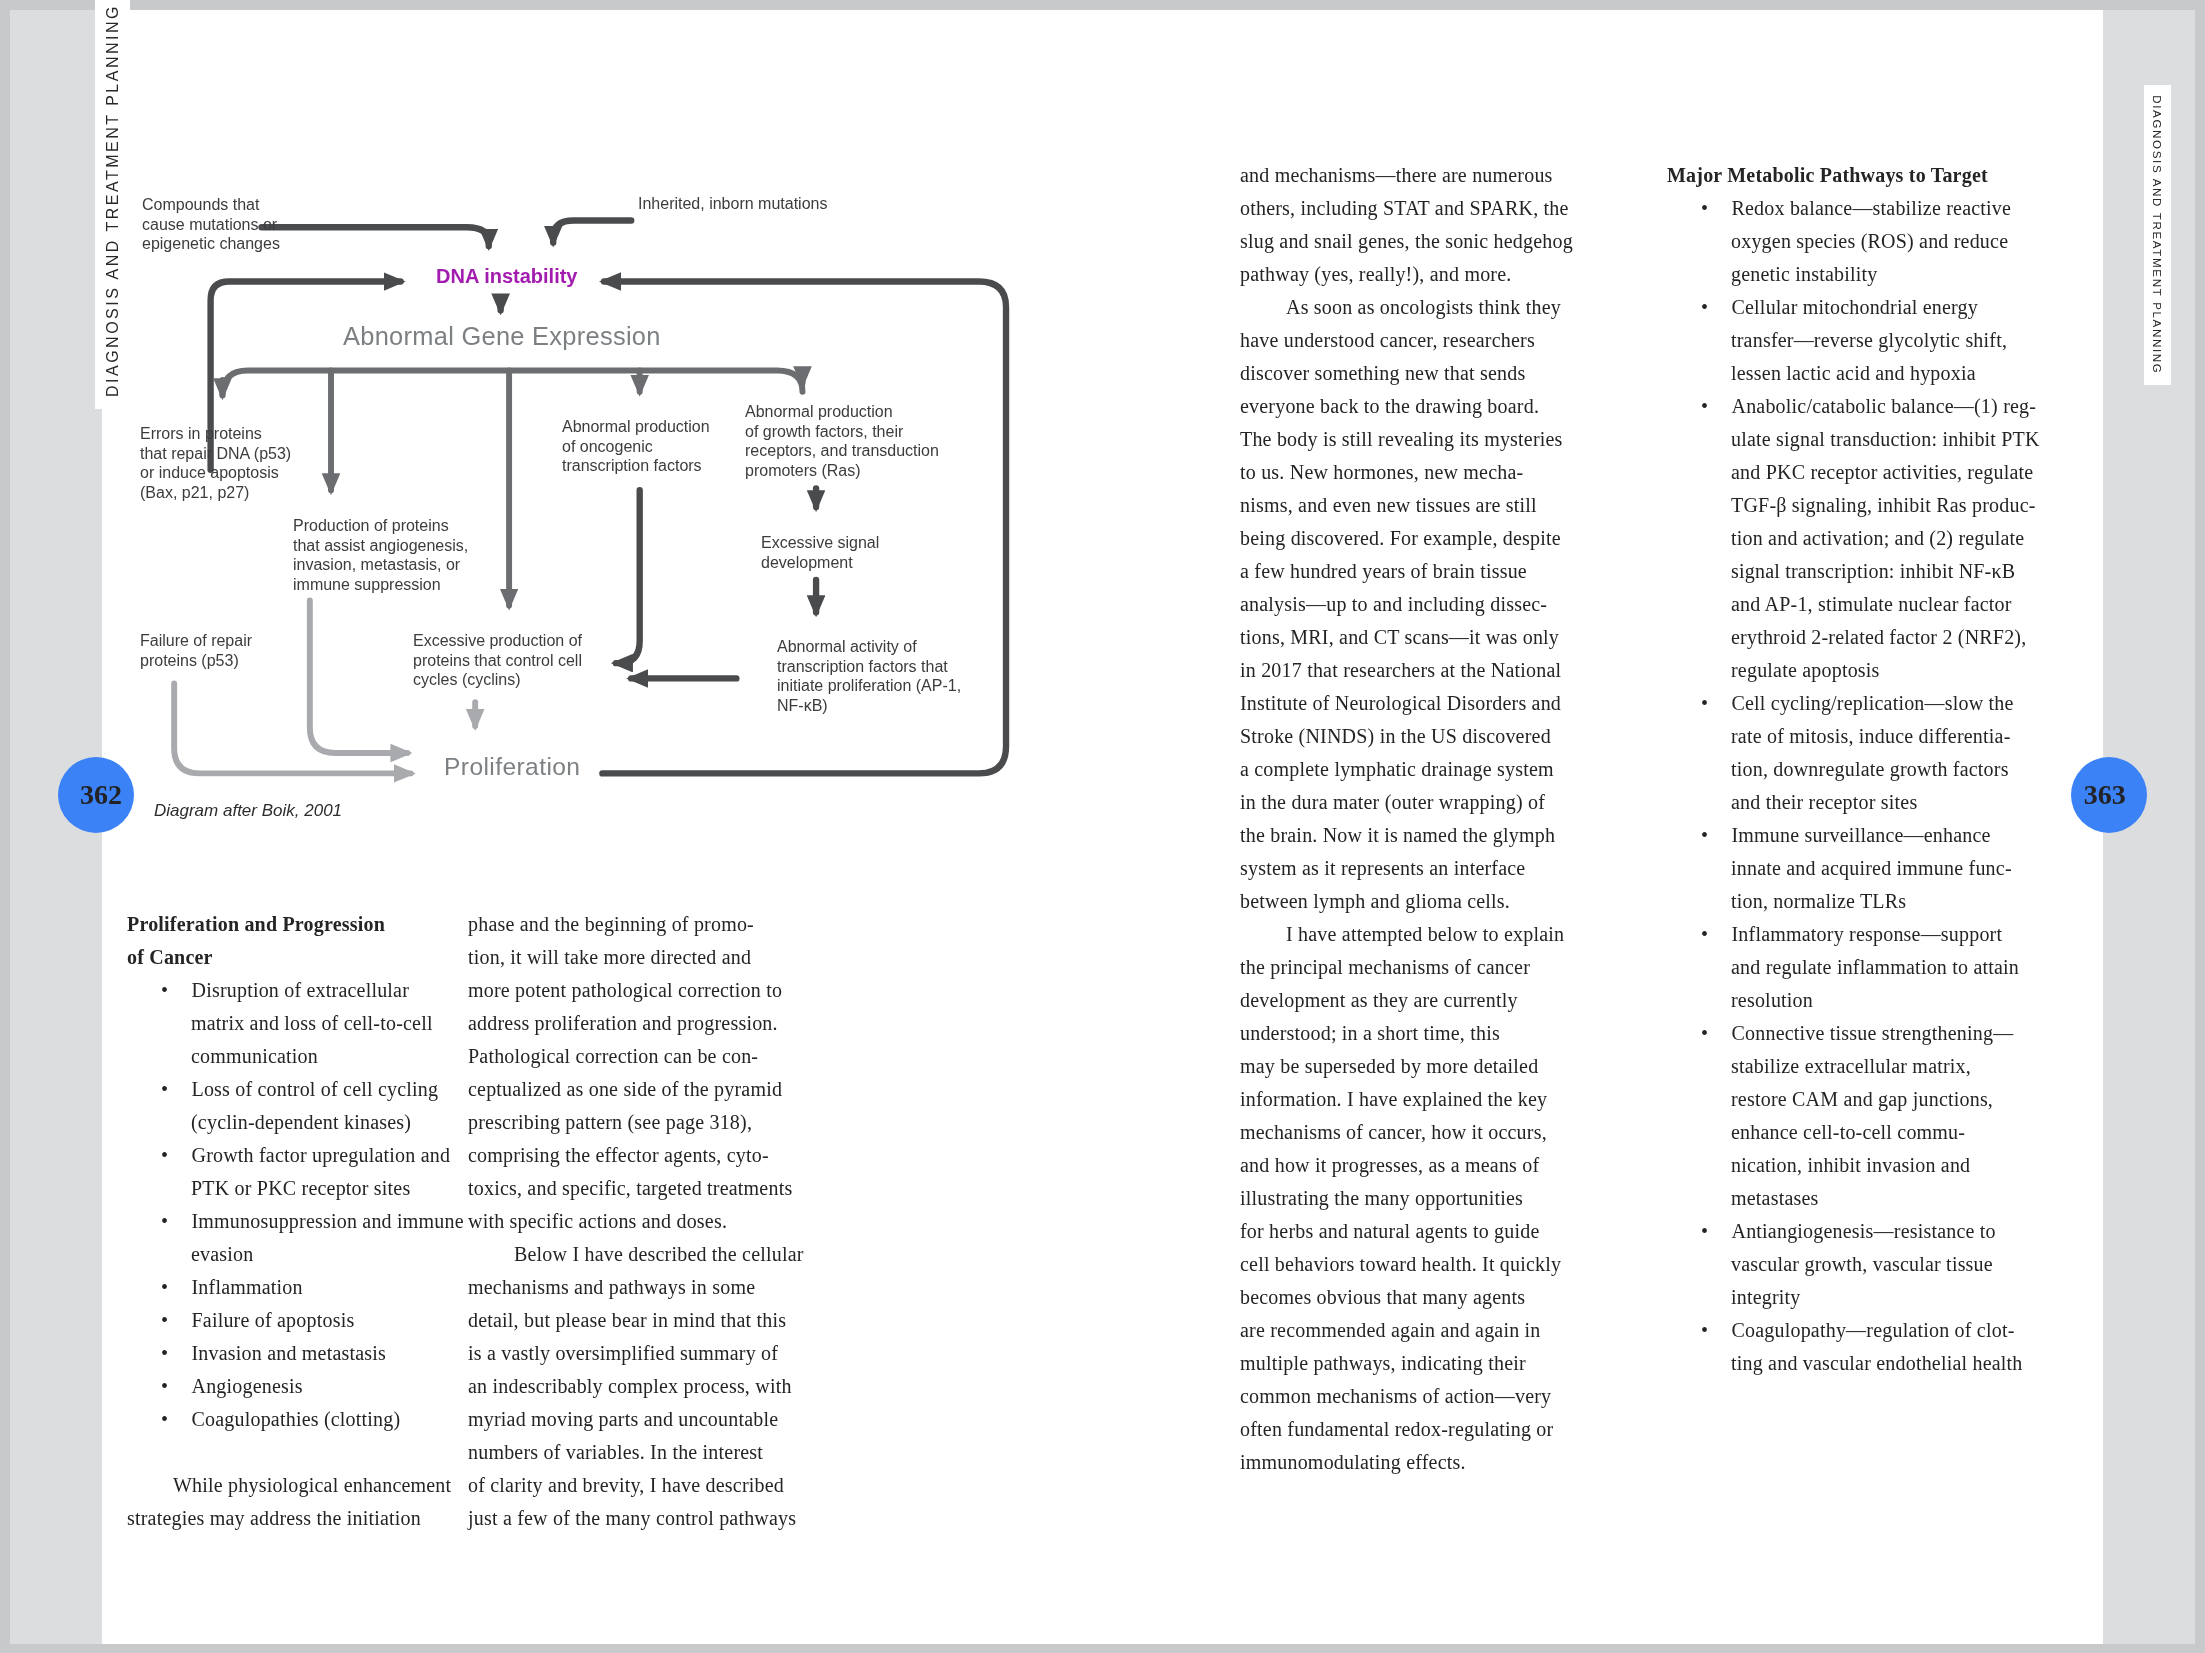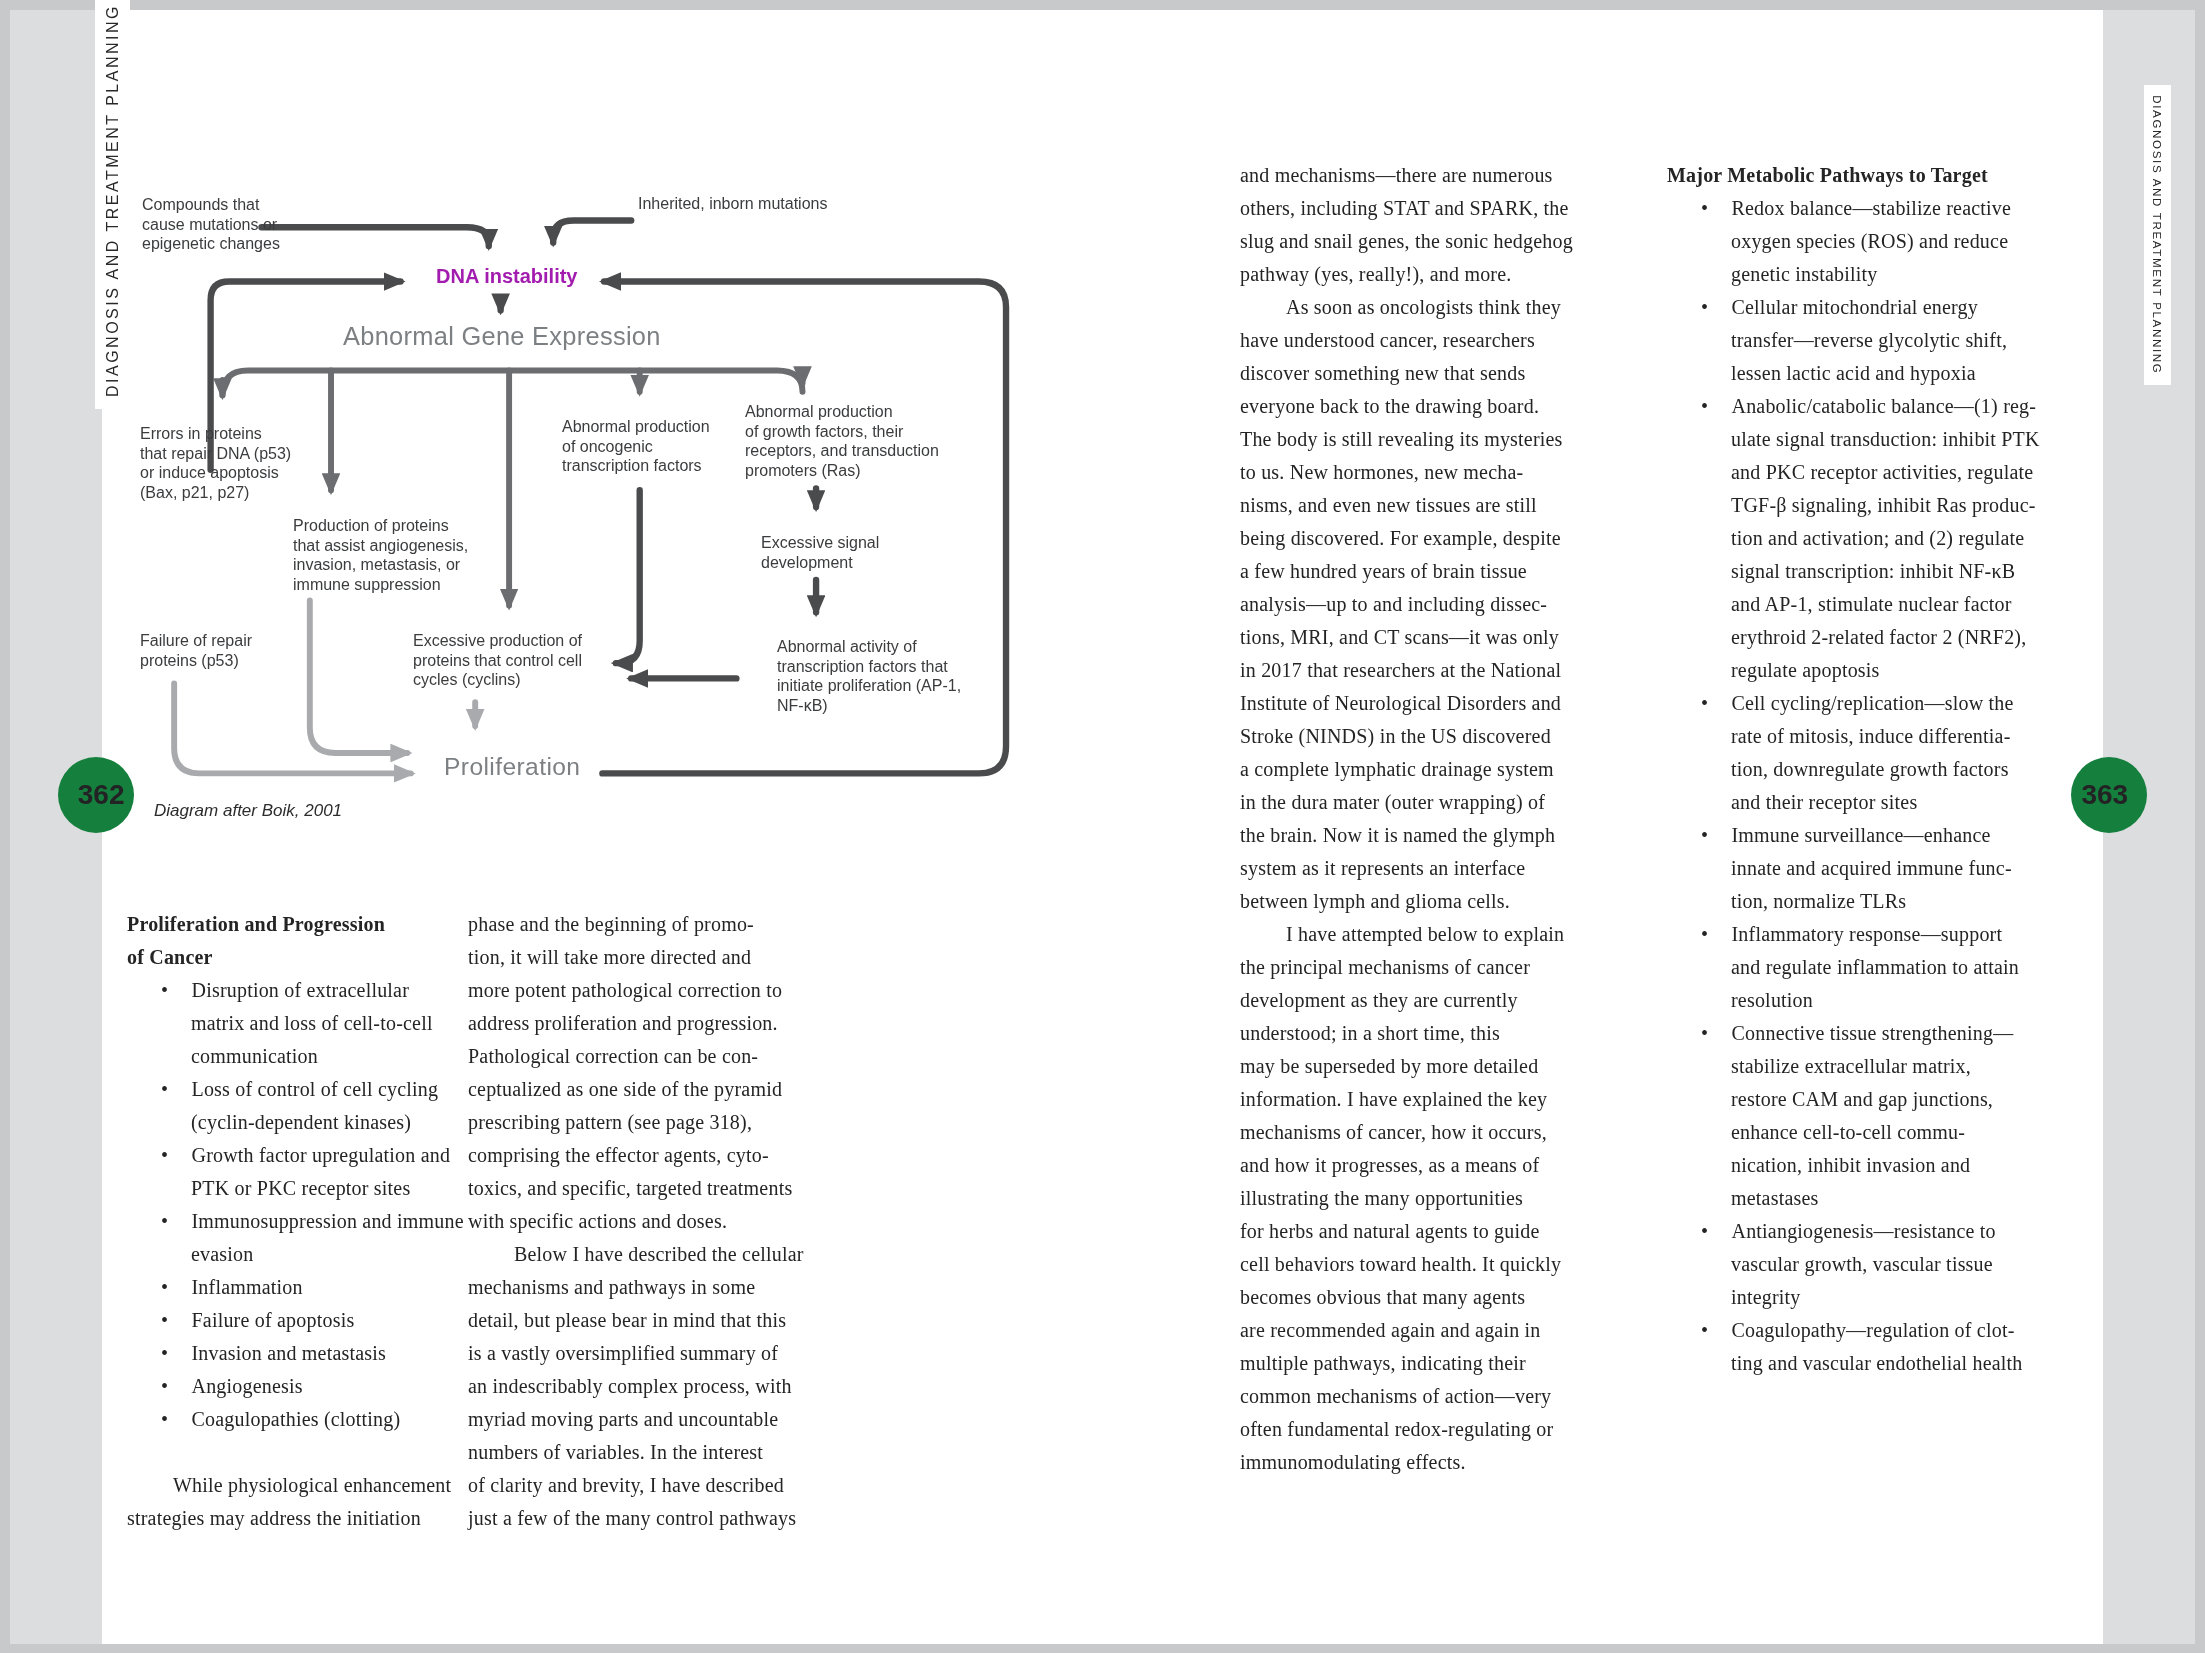--- a/index.html
+++ b/index.html
@@ -8,23 +8,23 @@
   #spread{position:absolute;left:10.2px;top:10.2px;width:2185px;height:1634px;background:#ffffff;}
   .edge-strip{position:absolute;top:10.2px;width:92px;height:1634px;background:#dcddde;}
   #strip-left{left:10.2px;}
   #strip-right{left:2103px;}
   .vlabel{position:absolute;background:#ffffff;color:#28282a;white-space:nowrap;
           font-family:"Liberation Sans",sans-serif;}
   #vlabel-left{left:95px;top:409px;transform:rotate(-90deg);transform-origin:0 0;
                font-size:16px;letter-spacing:2.5px;padding:8.5px 12px;}
   #vlabel-right{left:2171px;top:85px;transform:rotate(90deg);transform-origin:0 0;
                 font-size:11.5px;letter-spacing:1.7px;padding:7.6px 10.2px;}
-  .pageno-circle{position:absolute;width:76px;height:76px;border-radius:50%;background:#15803d;
+  .pageno-circle{position:absolute;width:76px;height:76px;border-radius:50%;background:#3b82f6;
                  display:flex;align-items:center;justify-content:center;
-                 font-weight:bold;font-size:28px;color:#232325;}
+                 font-weight:bold;font-size:28px;color:#232325;font-family:Liberation Serif, serif;}
   #circle-362{left:58px;top:757px;padding-left:10.2px;box-sizing:border-box;}
   #circle-363{left:2071px;top:757px;padding-right:8.5px;box-sizing:border-box;}
 
   
   #diagram-title{position:absolute;left:161px;top:137px;font-size:36px;font-weight:bold;
                  letter-spacing:0.8px;color:#57585a;white-space:nowrap;}
   #diagram-caption{position:absolute;left:154px;top:801px;font-style:italic;font-size:17px;color:#2c2c2c;}
   .dnode{position:absolute;font-size:16px;line-height:19.5px;color:#3b3c3e;white-space:pre;}
   #n-dna{font-weight:bold;font-size:20px;color:#a21caf;}
   #n-age{font-size:25.4px;color:#7d8083;font-weight:500;letter-spacing:0.3px;}

